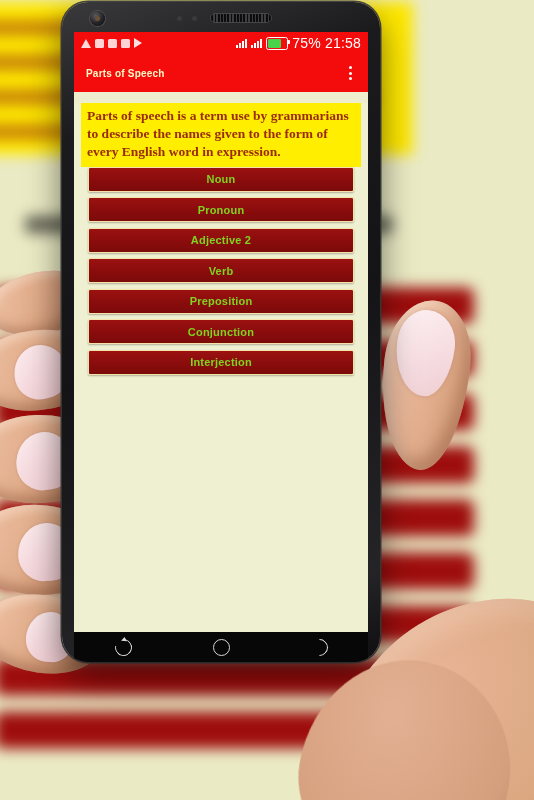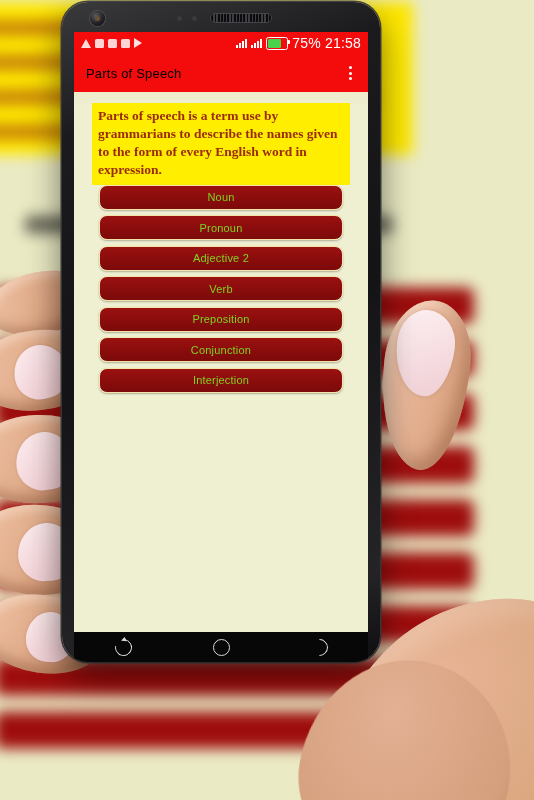--- a/index.html
+++ b/index.html
@@ -132,48 +132,48 @@
   }
   .battery::after{content:"";position:absolute;right:-3px;top:2.5px;width:2px;height:4px;background:#fff;border-radius:0 1px 1px 0;}
   .battery span{display:block;height:100%;width:72%;background:#49d24a;border-radius:1px;}
   .sb-txt{font-size:14px;font-weight:normal;letter-spacing:.2px;}
 
   
   .appbar{
     height:38px;background:#f40b0b;display:flex;align-items:center;
     padding:0 12px;position:relative;
   }
-  .appbar-title{color:#000000;font-size:13px;font-weight:normal;letter-spacing:.2px;}
+  .appbar-title{color:#fef9c3;font-size:10px;font-weight:bold;letter-spacing:.2px;}
   .overflow{margin-left:auto;display:flex;flex-direction:column;gap:2.5px;padding:4px;cursor:pointer;}
   .overflow i{width:3px;height:3px;border-radius:50%;background:#fff;display:block;}
 
   
   .content{
     height:540px;background:#efefd2;position:relative;
     background-image:radial-gradient(rgba(190,185,140,.22) .6px,transparent .6px);
     background-size:4px 4px;
-    padding:0 18px;box-sizing:border-box;
+    padding:0 7px;box-sizing:border-box;
   }
   .intro{
     margin:11px 0 0 0;background:#ffee00;padding:4px 6px 6px 6px;
     color:#9a2b0c;font-family:"Liberation Serif",serif;font-weight:bold;
     font-size:13.5px;line-height:1.33;
   }
   .heading{
     text-align:center;margin:13px 0 10px 0;
     font-family:"Liberation Serif",serif;font-style:italic;font-weight:bold;
     font-size:17px;color:#2b2b22;
   }
   .btn-list{display:flex;flex-direction:column;gap:5.5px;padding:0 7px;}
   .pos-btn{
-    height:23px;border-radius:8px;
+    height:23px;border-radius:2px;
     background:linear-gradient(180deg,#9b1111 0%,#8a0c0c 55%,#7c0a0a 100%);
     border:1.4px solid #f4e3a8;
     display:flex;align-items:center;justify-content:center;
-    color:#7fd41f;font-size:11px;font-weight:normal;letter-spacing:.2px;
+    color:#7fd41f;font-size:11px;font-weight:bold;letter-spacing:.2px;
     box-shadow:0 1px 2px rgba(0,0,0,.28);cursor:pointer;
     font-family:"Liberation Sans",sans-serif;
   }
   .footer{
     position:absolute;left:0;bottom:0;width:100%;height:45px;background:#f40b0b;
     display:flex;align-items:center;justify-content:center;text-align:center;
     color:#fff;font-family:"Liberation Serif",serif;font-weight:bold;
     font-size:13px;line-height:1.25;padding:0 6px;box-sizing:border-box;
   }
 

